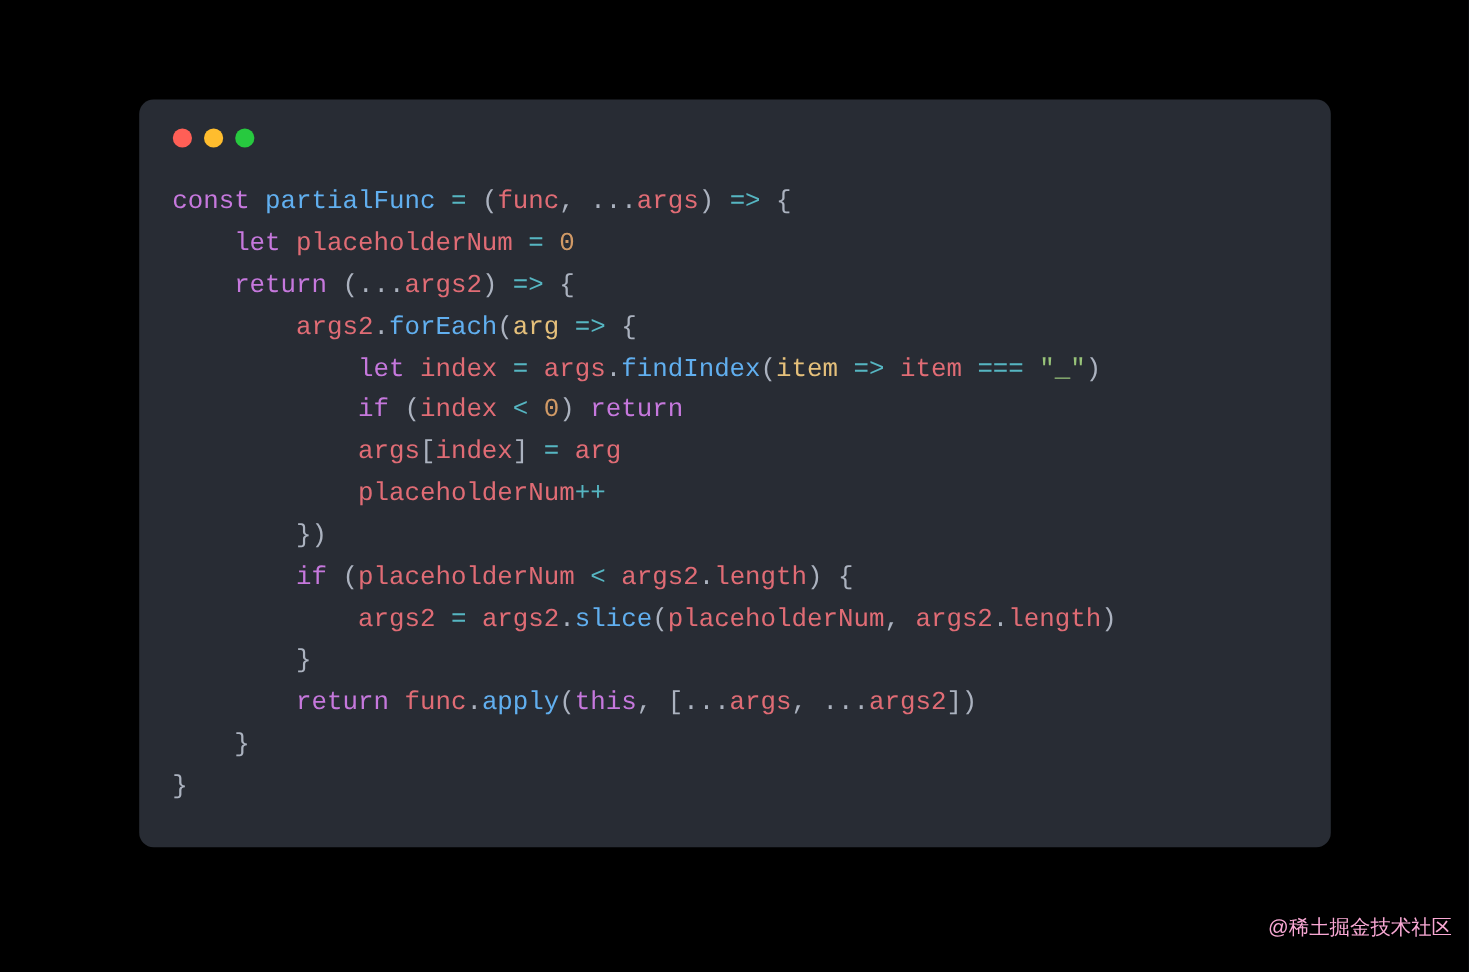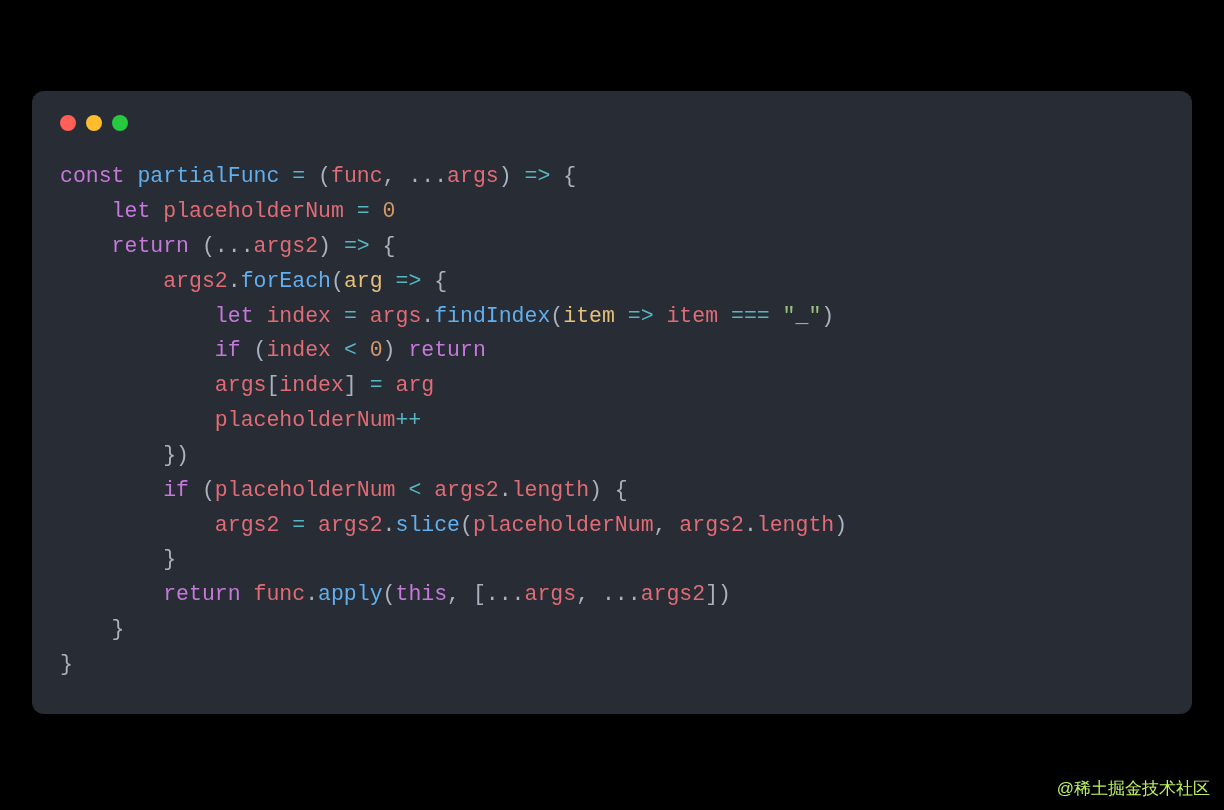--- a/index.html
+++ b/index.html
@@ -11,21 +11,21 @@
     flex-direction: column;
   }
   .stage {
     flex: 1;
     display: flex;
     align-items: center;
     justify-content: center;
     padding: 48px 28px 20px 28px;
   }
   .window {
-    width: 1160px;
+    width: 993px;
     background: #282c34;
     border-radius: 12px;
     box-shadow: 0 20px 60px rgba(0,0,0,0.6);
     padding: 24px 28px 32px 28px;
   }
   .titlebar {
     display: flex;
     gap: 10px;
     margin-bottom: 28px;
   }
@@ -43,25 +43,25 @@
   }
   .tok-kw    { color: #c678dd; }  
   .tok-fn    { color: #61afef; }  
   .tok-var   { color: #e06c75; }  
   .tok-param { color: #e5c07b; }  
   .tok-num   { color: #d19a66; }  
   .tok-str   { color: #98c379; }  
   .tok-op    { color: #56b6c2; }  
   .tok-punc  { color: #abb2bf; }  
   .watermark {
-    color: #bef264;
+    color: #f9a8d4;
     font-family: -apple-system, BlinkMacSystemFont, "Segoe UI", sans-serif;
     font-size: 17px;
     text-align: right;
-    padding: 0 14px 10px 0;
+    padding: 0 14px 26px 0;
   }
 </style>
 </head>
 <body>
 
 <div class="stage">
   <div class="window">
     <div class="titlebar">
       <span class="dot red"></span>
       <span class="dot yellow"></span>

